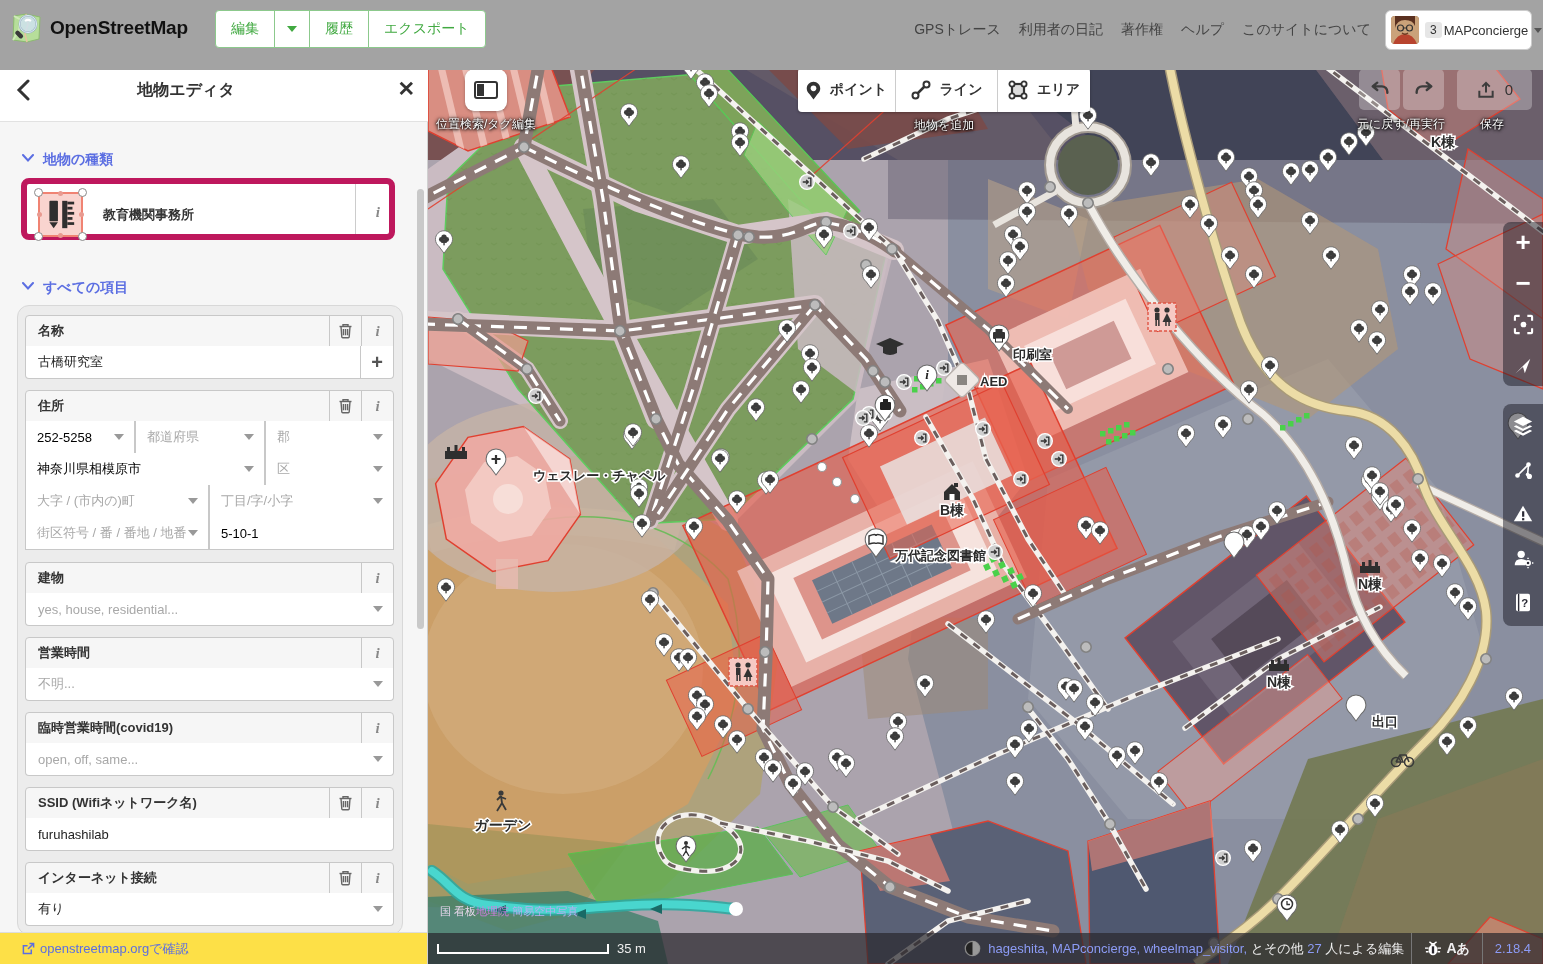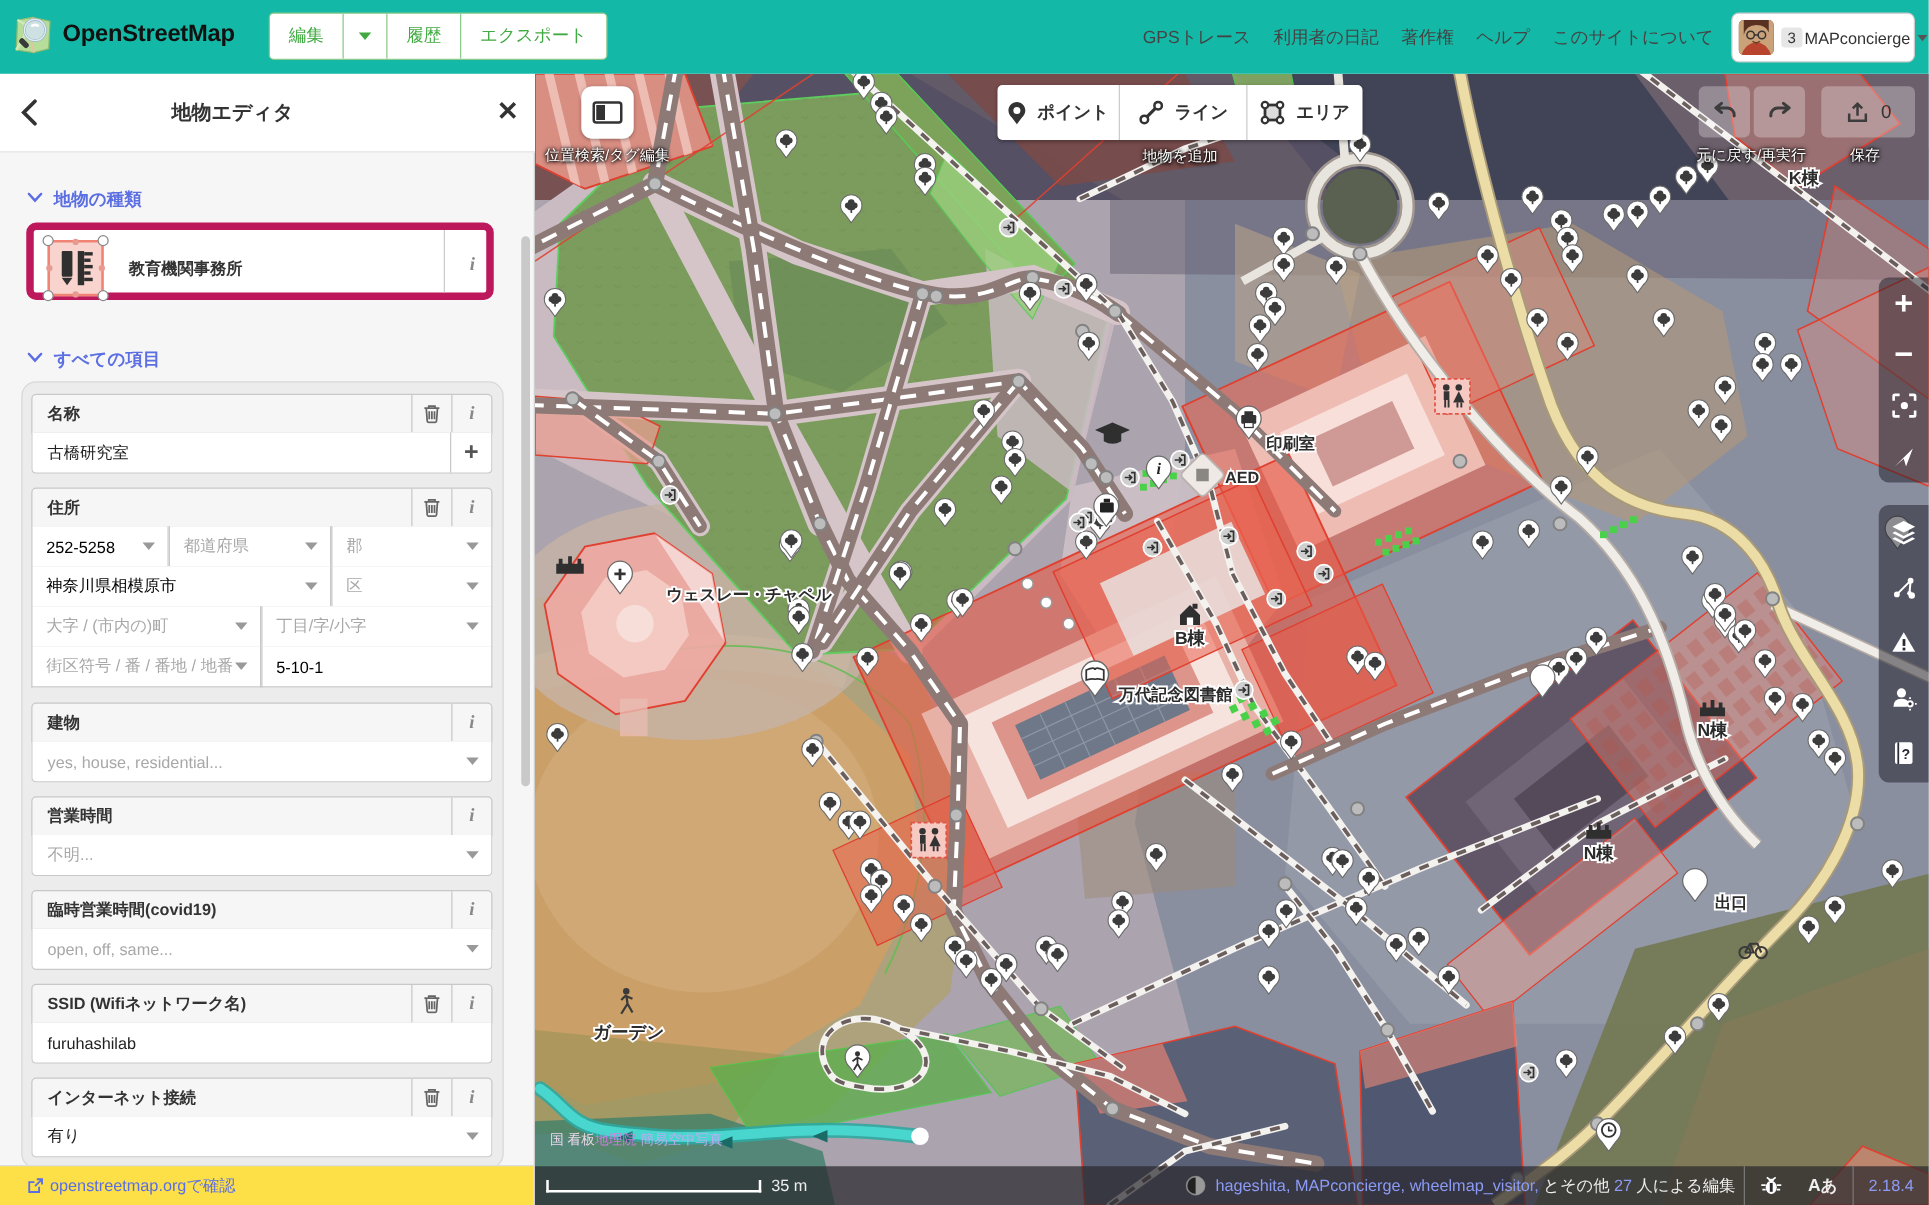--- a/index.html
+++ b/index.html
@@ -1,18 +1,18 @@
 <!DOCTYPE html>
 <html lang="ja"><head><meta charset="utf-8"><title>OpenStreetMap</title>
 <style>
 *{margin:0;padding:0;box-sizing:border-box}
 html,body{width:1543px;height:964px;overflow:hidden}
 body{font-family:"Liberation Sans",sans-serif;background:#fff;position:relative}
 
-#topbar{position:absolute;left:0;top:0;width:1543px;height:59px;background:#14b8a6;z-index:30}
+#topbar{position:absolute;left:0;top:0;width:1543px;height:70px;background:#a3a3a3;z-index:30}
 .logo{position:absolute;left:11px;top:12px;width:32px;height:32px}
 .brand{position:absolute;left:50px;top:17px;font-size:19px;font-weight:bold;color:#111;letter-spacing:-.2px}
 .btngrp{position:absolute;top:10px;height:38px;display:flex;border:1px solid #8cc98c;border-radius:4px;overflow:hidden;background:#fff}
 .btngrp .b{display:flex;align-items:center;justify-content:center;font-size:14px;color:#41a941;border-left:1px solid #8cc98c;padding:0 15px;white-space:nowrap}
 .btngrp .b:first-child{border-left:none}
 .navlinks{position:absolute;top:0;height:59px;right:172px;display:flex;align-items:center;gap:18px;font-size:14px;color:#444}
 .userbtn{position:absolute;right:11px;top:10px;height:40px;width:147px;border:1px solid #ccc;border-radius:6px;background:#fff;display:flex;align-items:center;padding:0 8px 0 5px}
 .avatar{width:28px;height:28px;border-radius:4px;background:#8a5a3a;position:relative;overflow:hidden;flex:0 0 28px}
 .badge3{background:#e6e6e6;border-radius:3px;font-size:12px;color:#333;padding:1px 5px;margin-left:6px}
 .uname{font-size:13px;color:#333;margin-left:2px}
@@ -1075,21 +1075,21 @@
 <div class="attr">
 <svg width="17" height="17" viewBox="0 0 20 20" style="margin-right:7px">
           <circle cx="10" cy="10" r="8.5" fill="#222" stroke="#888" stroke-width="1.5"></circle>
           <path d="M10 1.5 A 8.5 8.5 0 0 1 10 18.5 Z" fill="#999"></path>
         </svg>
 <span class="blue">hageshita, MAPconcierge, wheelmap_visitor,</span>
         <span>&nbsp;とその他&nbsp;</span>
         <span class="blue">27</span>
         <span>&nbsp;人による編集&nbsp;&nbsp;</span>
 <div class="sep"></div>
-<div style="display:flex;align-items:center;gap:20px;padding:0 12px">
+<div style="display:flex;align-items:center;gap:4px;padding:0 12px">
           <svg width="18" height="16" viewBox="0 0 20 18">
             <g fill="#fff">
               <ellipse cx="10" cy="10" rx="5" ry="6"></ellipse>
               <path d="M10 4 L6 1 M10 4 L14 1" stroke="#fff" stroke-width="1.6"></path>
               <path d="M5 8 H1 M5 12 H2 M15 8 h4 M15 12 h3" stroke="#fff" stroke-width="1.6"></path>
               <path d="M8 4 a2.5 2.5 0 0 1 4 0" fill="none" stroke="#fff" stroke-width="1.6"></path>
             </g>
             <rect x="8.7" y="6" width="2.6" height="8" fill="#2a282e"></rect>
           </svg>
           <span style="font-weight:bold;font-size:14px">A<span style="font-size:13px">あ</span></span>

